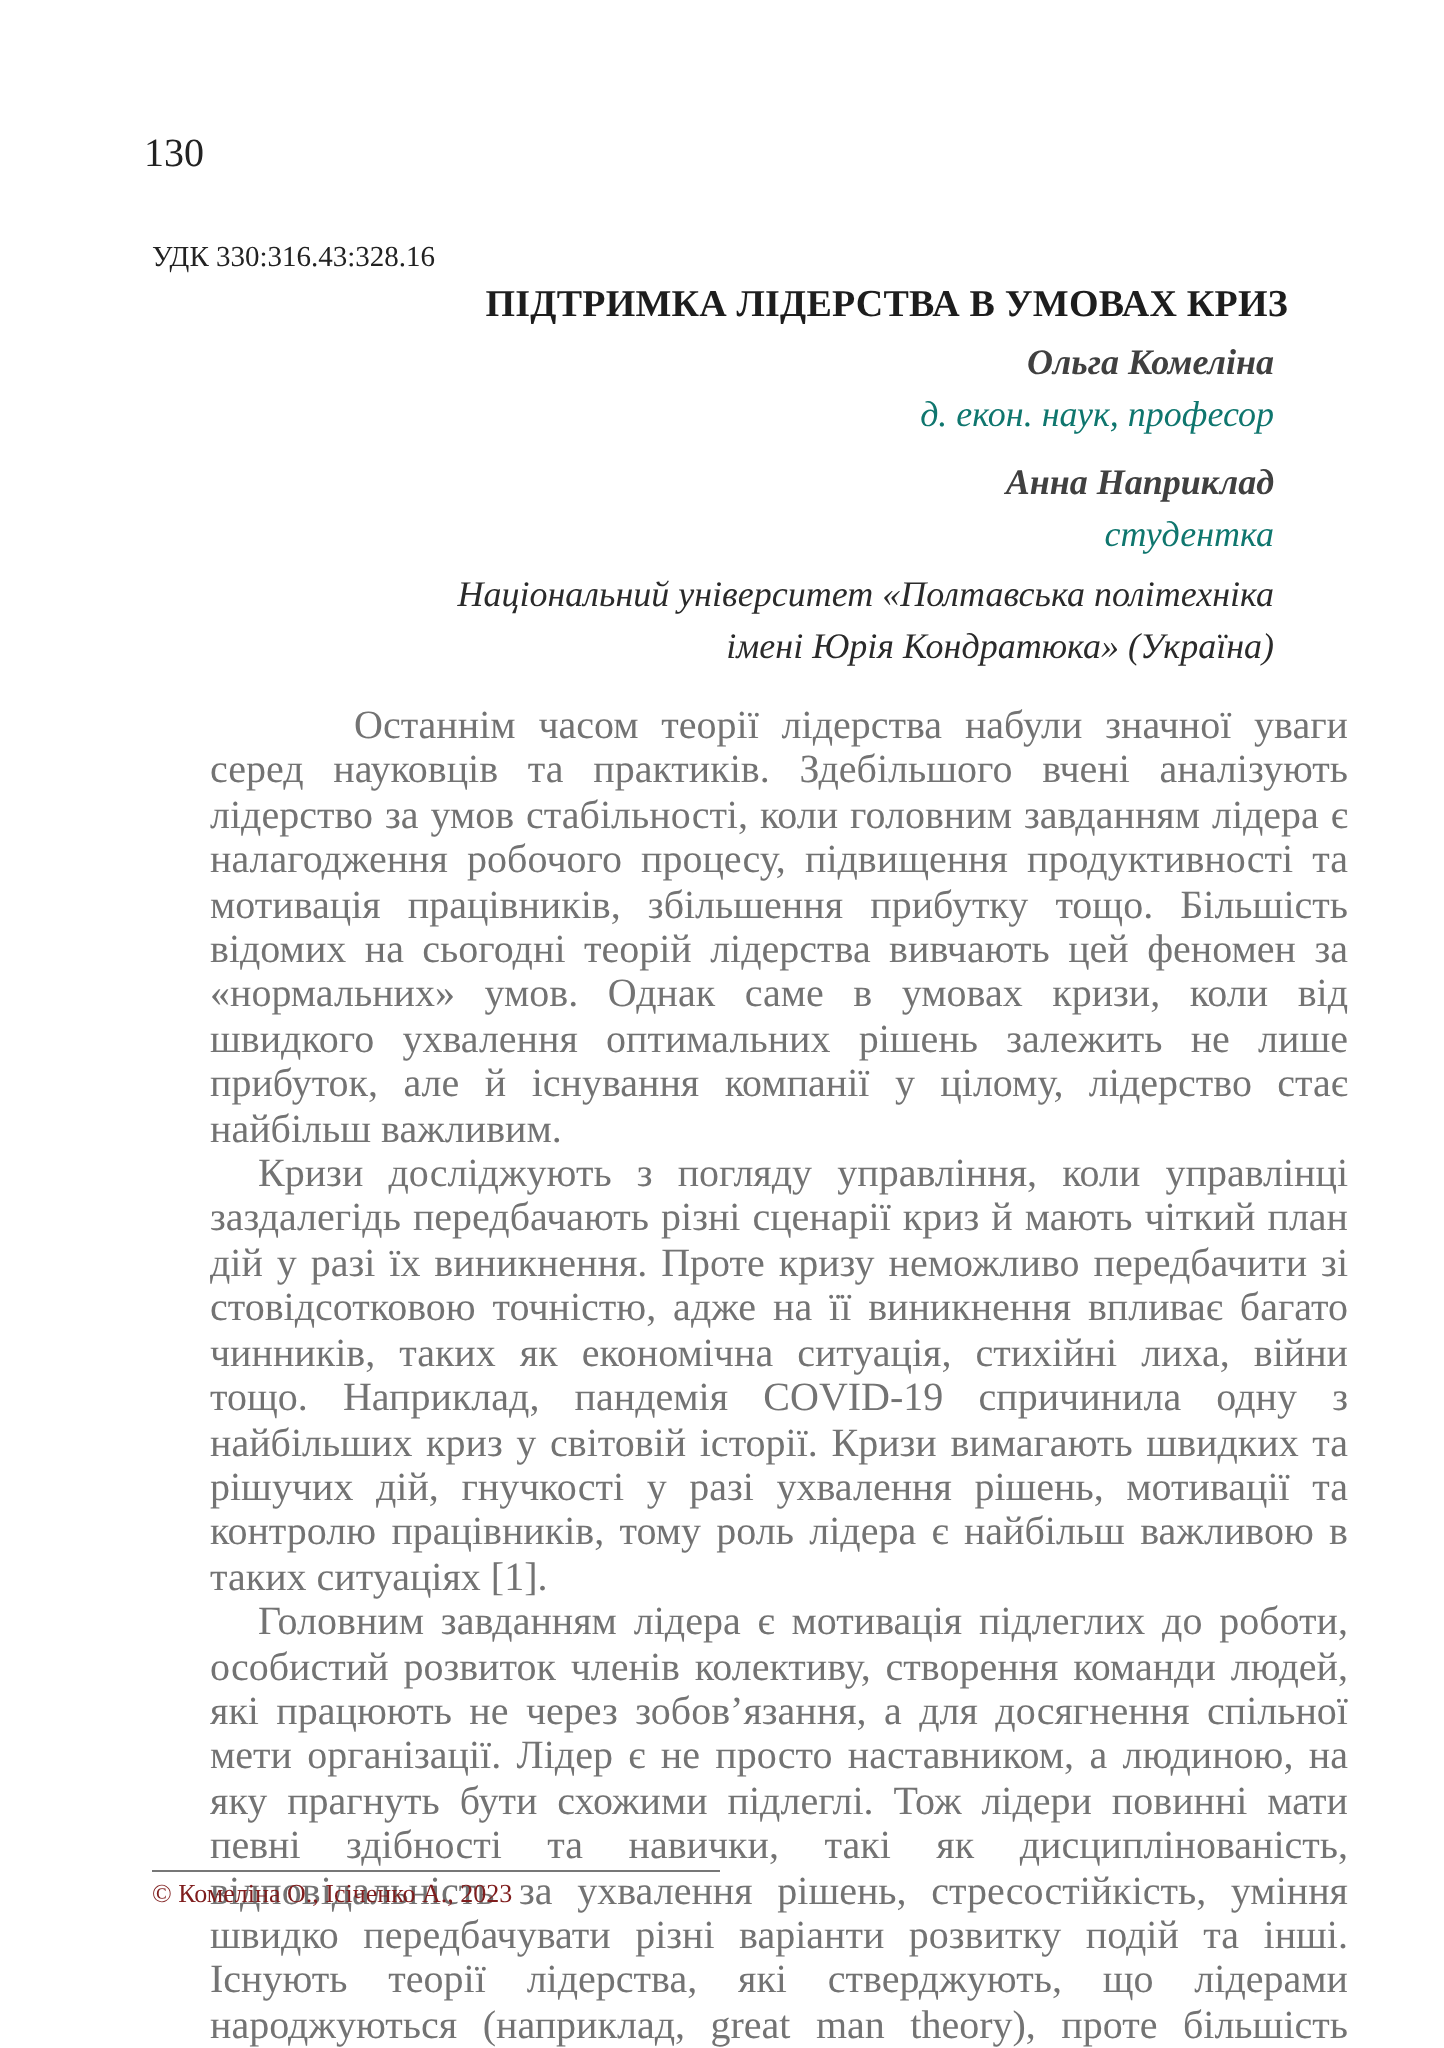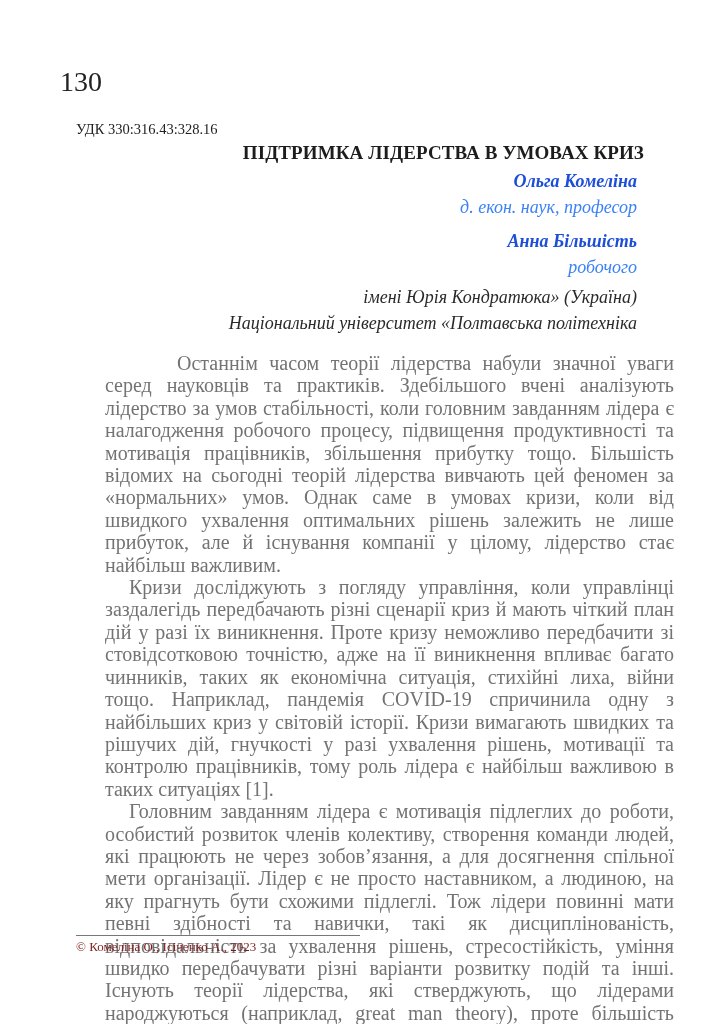--- a/index.html
+++ b/index.html
@@ -1,24 +1,24 @@
 <!DOCTYPE html>
 <html><head>
 <meta charset="utf-8">
 <style>
   html, body { margin:0; padding:0; background:#ffffff; }
   body { width:722px; height:1024px; position:relative; overflow:hidden;
          font-family:"Liberation Serif","DejaVu Serif",serif; color:#2a2a2a; }
-  .page-number { position:absolute; left:60px; top:66px; font-size:28px; color:#222; }
+  .page-number { position:absolute; left:72px; top:66px; font-size:20px; color:#222; }
   .udk { position:absolute; left:76px; top:106px; font-size:14.5px; color:#222;margin-top:15px; }
   .title { position:absolute; left:150px; right:78px; top:142px; text-align:right;
            font-size:19px; font-weight:bold; letter-spacing:0.1px; color:#1d1d1d; }
   .author-block { position:absolute; right:85px; text-align:right; font-style:italic; }
-  .author-name { font-weight:bold; font-size:18px; line-height:26px; color:#1d4ed8; }
-  .author-role { font-size:18px; line-height:26px; color:#3b82f6;margin-left:16px; }
+  .author-name { font-weight:bold; font-size:18px; line-height:26px; color:#404040; }
+  .author-role { font-size:18px; line-height:26px; color:#0f766e;margin-left:16px; }
   .author1 { top:168px; }
   .author2 { top:228px; }
   .affiliation { position:absolute; right:85px; top:284px; text-align:right; font-style:italic;
                  font-size:18px; line-height:26px; color:#2a2a2a; }
   .body-text { position:absolute; left:76px; width:569px; top:352px;
                font-size:20px; line-height:22.4px; text-align:justify; color:#737373;margin-left:29px; }
   .body-text p { margin:0; text-indent:24px; }
   .body-text p.first { text-indent:72px; }
   .footnote-rule { position:absolute; left:76px; top:935px; width:284px; height:1px; background:#777; }
   .footnote { position:absolute; left:76px; top:939px; font-size:13px; color:#7f1d1d; }
@@ -30,27 +30,27 @@
 <div class="udk">УДК 330:316.43:328.16</div>
 
 <div class="title">ПІДТРИМКА ЛІДЕРСТВА В УМОВАХ КРИЗ</div>
 
 <div class="author-block author1">
   <div class="author-name">Ольга Комеліна</div>
   <div class="author-role">д. екон. наук, професор</div>
 </div>
 
 <div class="author-block author2">
-  <div class="author-name">Анна Більшість</div>
-  <div class="author-role">робочого</div>
+  <div class="author-name">Анна Наприклад</div>
+  <div class="author-role">студентка</div>
 </div>
 
 <div class="affiliation">
+  <div>Національний університет «Полтавська політехніка</div>
   <div>імені Юрія Кондратюка» (Україна)</div>
-  <div>Національний університет «Полтавська політехніка</div>
 </div>
 
 <div class="body-text">
   <p class="first">Останнім часом теорії лідерства набули значної уваги серед науковців та практиків. Здебільшого вчені аналізують лідерство за умов стабільності, коли головним завданням лідера є налагодження робочого процесу, підвищення продуктивності та мотивація працівників, збільшення прибутку тощо. Більшість відомих на сьогодні теорій лідерства вивчають цей феномен за «нормальних» умов. Однак саме в умовах кризи, коли від швидкого ухвалення оптимальних рішень залежить не лише прибуток, але й існування компанії у цілому, лідерство стає найбільш важливим.</p>
   <p>Кризи досліджують з погляду управління, коли управлінці заздалегідь передбачають різні сценарії криз й мають чіткий план дій у разі їх виникнення. Проте кризу неможливо передбачити зі стовідсотковою точністю, адже на її виникнення впливає багато чинників, таких як економічна ситуація, стихійні лиха, війни тощо. Наприклад, пандемія COVID-19 спричинила одну з найбільших криз у світовій історії. Кризи вимагають швидких та рішучих дій, гнучкості у разі ухвалення рішень, мотивації та контролю працівників, тому роль лідера є найбільш важливою в таких ситуаціях [1].</p>
   <p>Головним завданням лідера є мотивація підлеглих до роботи, особистий розвиток членів колективу, створення команди людей, які працюють не через зобов’язання, а для досягнення спільної мети організації. Лідер є не просто наставником, а людиною, на яку прагнуть бути схожими підлеглі. Тож лідери повинні мати певні здібності та навички, такі як дисциплінованість, відповідальність за ухвалення рішень, стресостійкість, уміння швидко передбачувати різні варіанти розвитку подій та інші. Існують теорії лідерства, які стверджують, що лідерами народжуються (наприклад, great man theory), проте більшість учених стверджують, що ці навички можна набути. Саме тому дослідження підтримки лідерства є важливими та актуальними.</p>
 </div>
 
 <div class="footnote-rule"></div>
 <div class="footnote">© Комеліна О., Ісіченко А., 2023</div>

